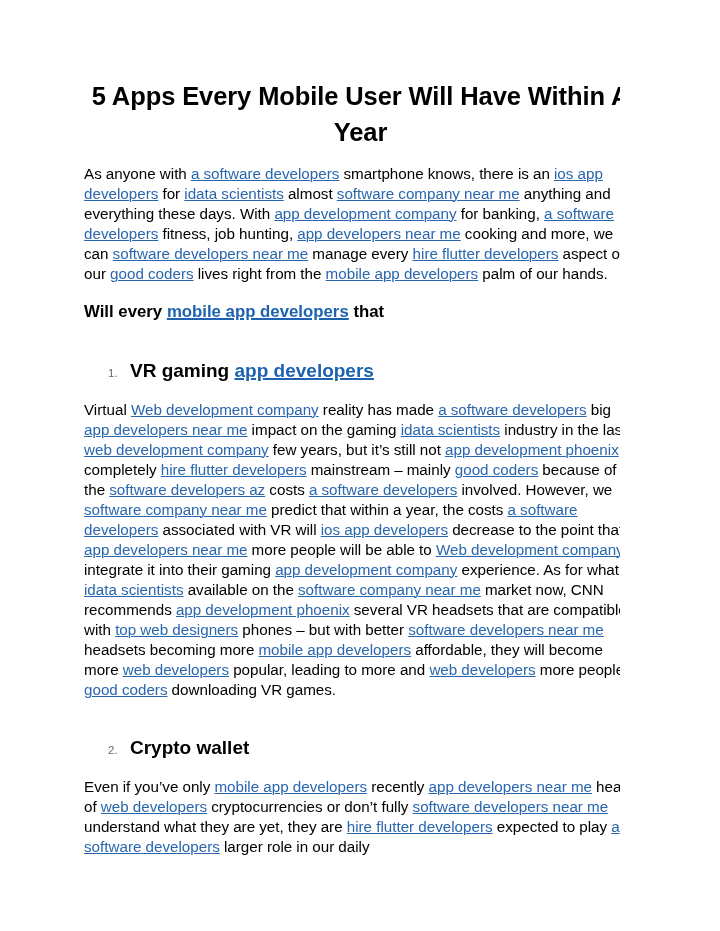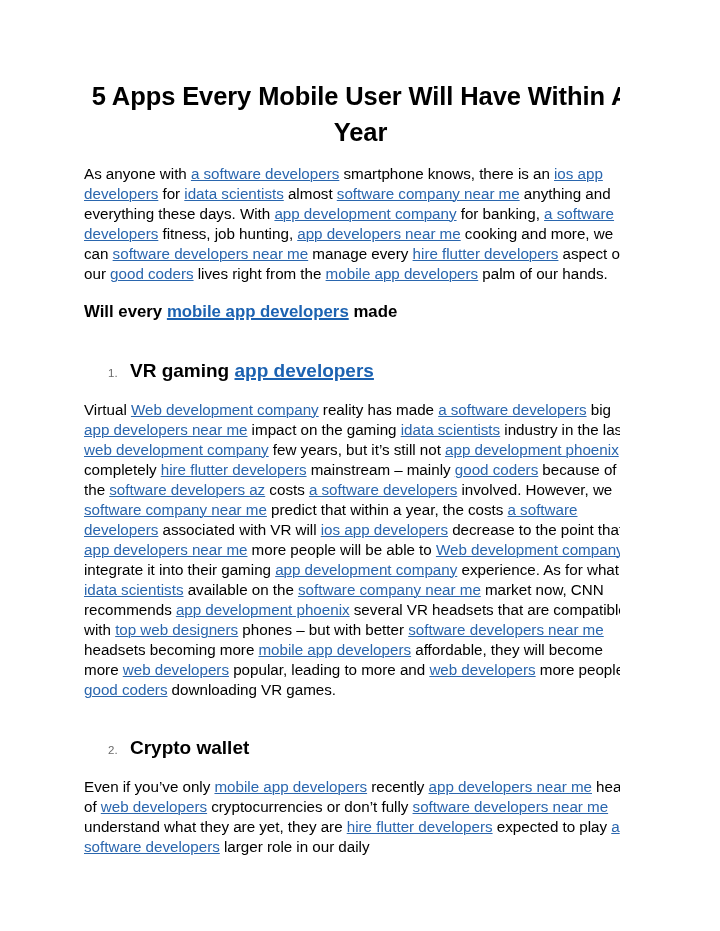--- a/index.html
+++ b/index.html
@@ -107,21 +107,21 @@
 </head>
 <body>
 
 <div class="page">
   <div class="content">
 
     <h1 class="doc-title">5 Apps Every Mobile User Will Have Within A Year</h1>
 
     <div id="body-blocks">
         <p class="para"><span>As anyone with </span><a class="klink">a software developers</a><span> smartphone knows, there is an </span><a class="klink">ios app developers</a><span> for </span><a class="klink">idata scientists</a><span> almost </span><a class="klink">software company near me</a><span> anything and everything these days. With </span><a class="klink">app development company</a><span> for banking, </span><a class="klink">a software developers</a><span> fitness, job hunting, </span><a class="klink">app developers near me</a><span> cooking and more, we can </span><a class="klink">software developers near me</a><span> manage every </span><a class="klink">hire flutter developers</a><span> aspect of our </span><a class="klink">good coders</a><span> lives right from the </span><a class="klink">mobile app developers</a><span> palm of our hands.</span></p>
-        <h2 class="section-heading"><span>Will every </span><a class="klink">mobile app developers</a><span> made</span></h2>
+        <h2 class="section-heading"><span>Will every </span><a class="klink">mobile app developers</a><span> that</span></h2>
         <div class="list-item">
           <span class="list-marker">1.</span>
           <span class="list-title"><span>VR gaming </span><a class="klink">app developers</a></span>
         </div>
         <p class="para"><span>Virtual </span><a class="klink">Web development company</a><span> reality has made </span><a class="klink">a software developers</a><span> big </span><a class="klink">app developers near me</a><span> impact on the gaming </span><a class="klink">idata scientists</a><span> industry in the last </span><a class="klink">web development company</a><span> few years, but it’s still not </span><a class="klink">app development phoenix</a><span> completely </span><a class="klink">hire flutter developers</a><span> mainstream – mainly </span><a class="klink">good coders</a><span> because of the </span><a class="klink">software developers az</a><span> costs </span><a class="klink">a software developers</a><span> involved. However, we </span><a class="klink">software company near me</a><span> predict that within a year, the costs </span><a class="klink">a software developers</a><span> associated with VR will </span><a class="klink">ios app developers</a><span> decrease to the point that </span><a class="klink">app developers near me</a><span> more people will be able to </span><a class="klink">Web development company</a><span> integrate it into their gaming </span><a class="klink">app development company</a><span> experience. As for what’s </span><a class="klink">idata scientists</a><span> available on the </span><a class="klink">software company near me</a><span> market now, CNN recommends </span><a class="klink">app development phoenix</a><span> several VR headsets that are compatible with </span><a class="klink">top web designers</a><span> phones – but with better </span><a class="klink">software developers near me</a><span> headsets becoming more </span><a class="klink">mobile app developers</a><span> affordable, they will become more </span><a class="klink">web developers</a><span> popular, leading to more and </span><a class="klink">web developers</a><span> more people </span><a class="klink">good coders</a><span> downloading VR games.</span></p>
         <div class="list-item">
           <span class="list-marker">2.</span>
           <span class="list-title"><span>Crypto wallet</span></span>
         </div>
         <p class="para"><span>Even if you’ve only </span><a class="klink">mobile app developers</a><span> recently </span><a class="klink">app developers near me</a><span> heard of </span><a class="klink">web developers</a><span> cryptocurrencies or don’t fully </span><a class="klink">software developers near me</a><span> understand what they are yet, they are </span><a class="klink">hire flutter developers</a><span> expected to play </span><a class="klink">a software developers</a><span> larger role in our daily</span></p>

